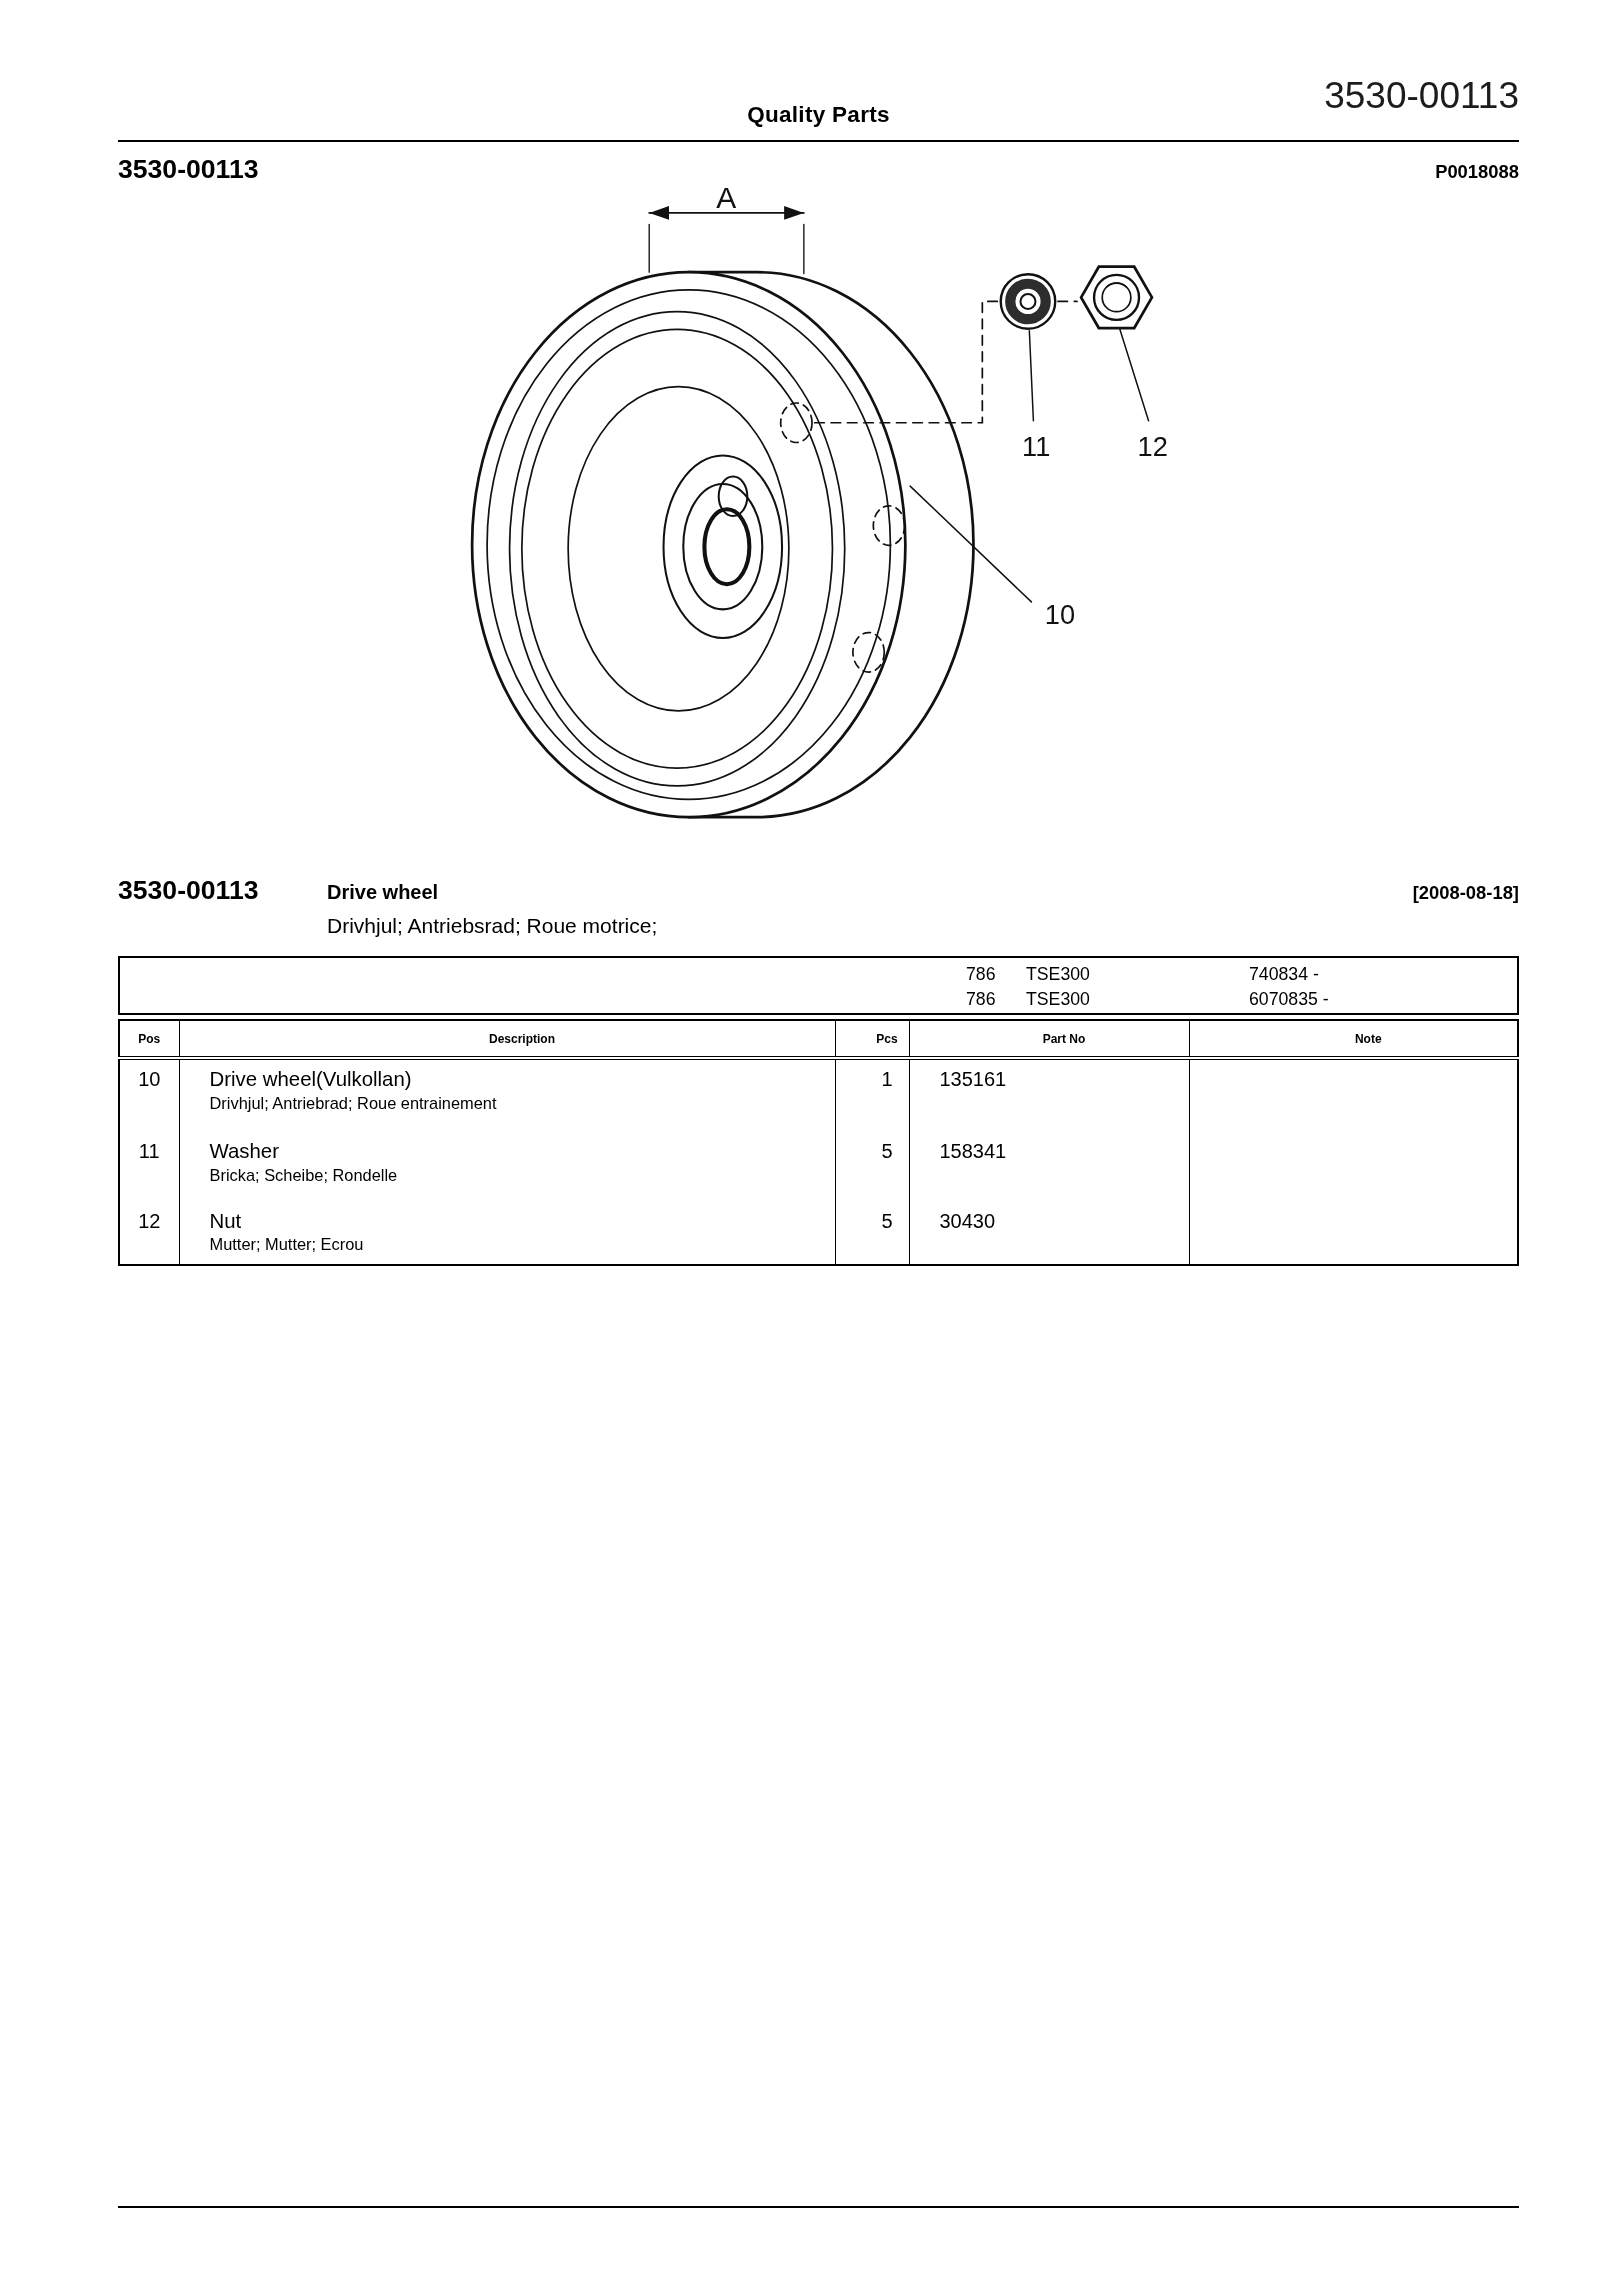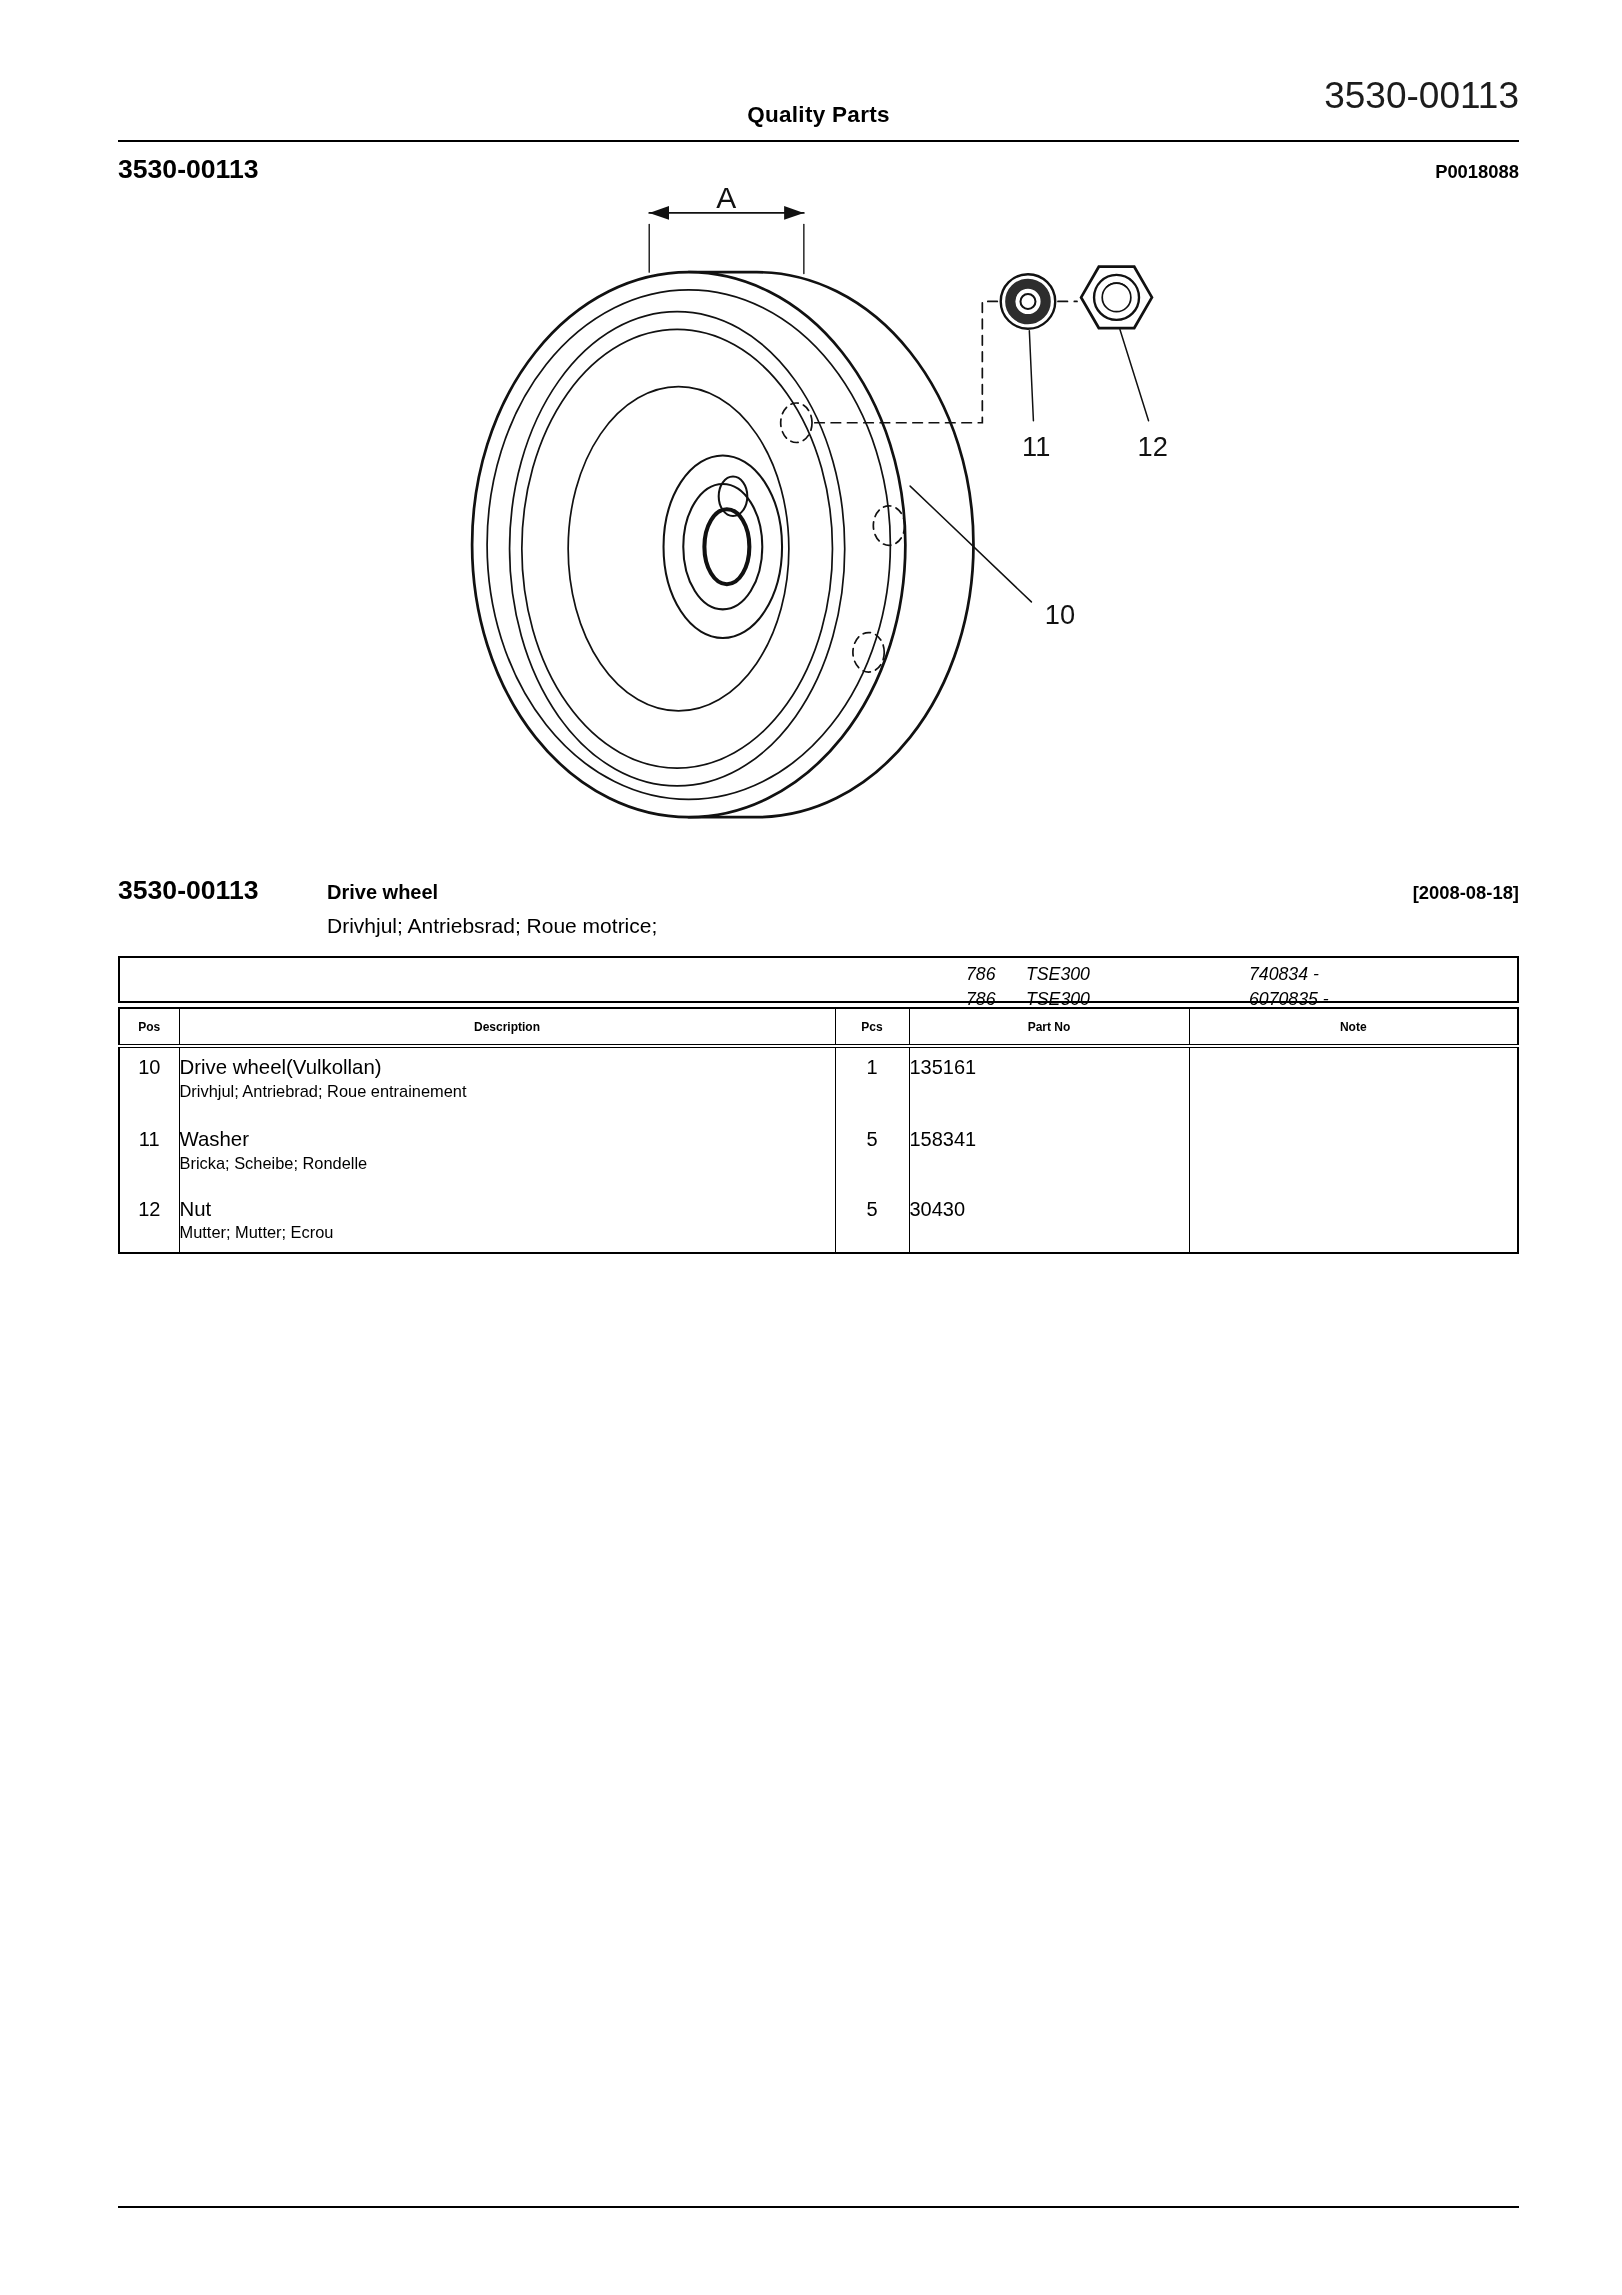--- a/index.html
+++ b/index.html
@@ -50,41 +50,40 @@
     display: flex; align-items: baseline;
   }
   .sec-doc   { font-size: 26.6px; font-weight: bold; width: 209px; }
   .sec-title { font-size: 20px; font-weight: bold; }
   .sec-date  { margin-left: auto; font-size: 18.4px; font-weight: bold; }
   .sec-sub   { position: absolute; top: 914px; left: 209px; font-size: 21px; }
 
   
   .tablewrap { position: absolute; top: 956px; left: 0; right: 0; }
   .info-band {
-    position: relative; height: 47px;
+    position: relative; height: 59px;
     border: 2px solid #000; box-sizing: border-box;
     background: #fff;
-    font-style: italic;
   }
   .info-row { position: absolute; left: 0; right: 0; height: 23px; font-size: 17.7px; }
   .info-row.r0 { top: 6.1px; }
   .info-row.r1 { top: 31px; }
   .info-code   { position: absolute; left: 846px; }
   .info-model  { position: absolute; left: 906px; }
   .info-serial { position: absolute; left: 1129px; }
 
   table.parts {
     width: 100%; border-collapse: collapse; margin-top: 4.1px;
     border: 2px solid #000; table-layout: fixed;
   }
   table.parts th {
     font-weight: bold; font-size: 12px; height: 35px;
     border-bottom: 4.8px double #000; padding: 0;
   }
-  table.parts th + th, table.parts td + td { border-left: 1.7px solid #000; }
+  table.parts th + th, table.parts td + td { border-left: 1.7px solid #000; padding-left: 30px; }
   table.parts td { vertical-align: top; font-size: 20px; padding: 8.2px 0 0 0; }
   td.c-pos  { text-align: center; }
   td.c-pcs  { text-align: center; }
   td.c-part { padding-left: 15px; }
   td.c-desc { padding-left: 20.4px; }
   .desc-main { font-size: 20.4px; }
   .desc-sub  { font-size: 16.4px; margin-top: 2.7px; }
   tr.row-a td { height: 64px; }
   tr.row-b td { height: 61px; }
   tr.row-c td { height: 44px; padding-bottom: 9.5px; }

